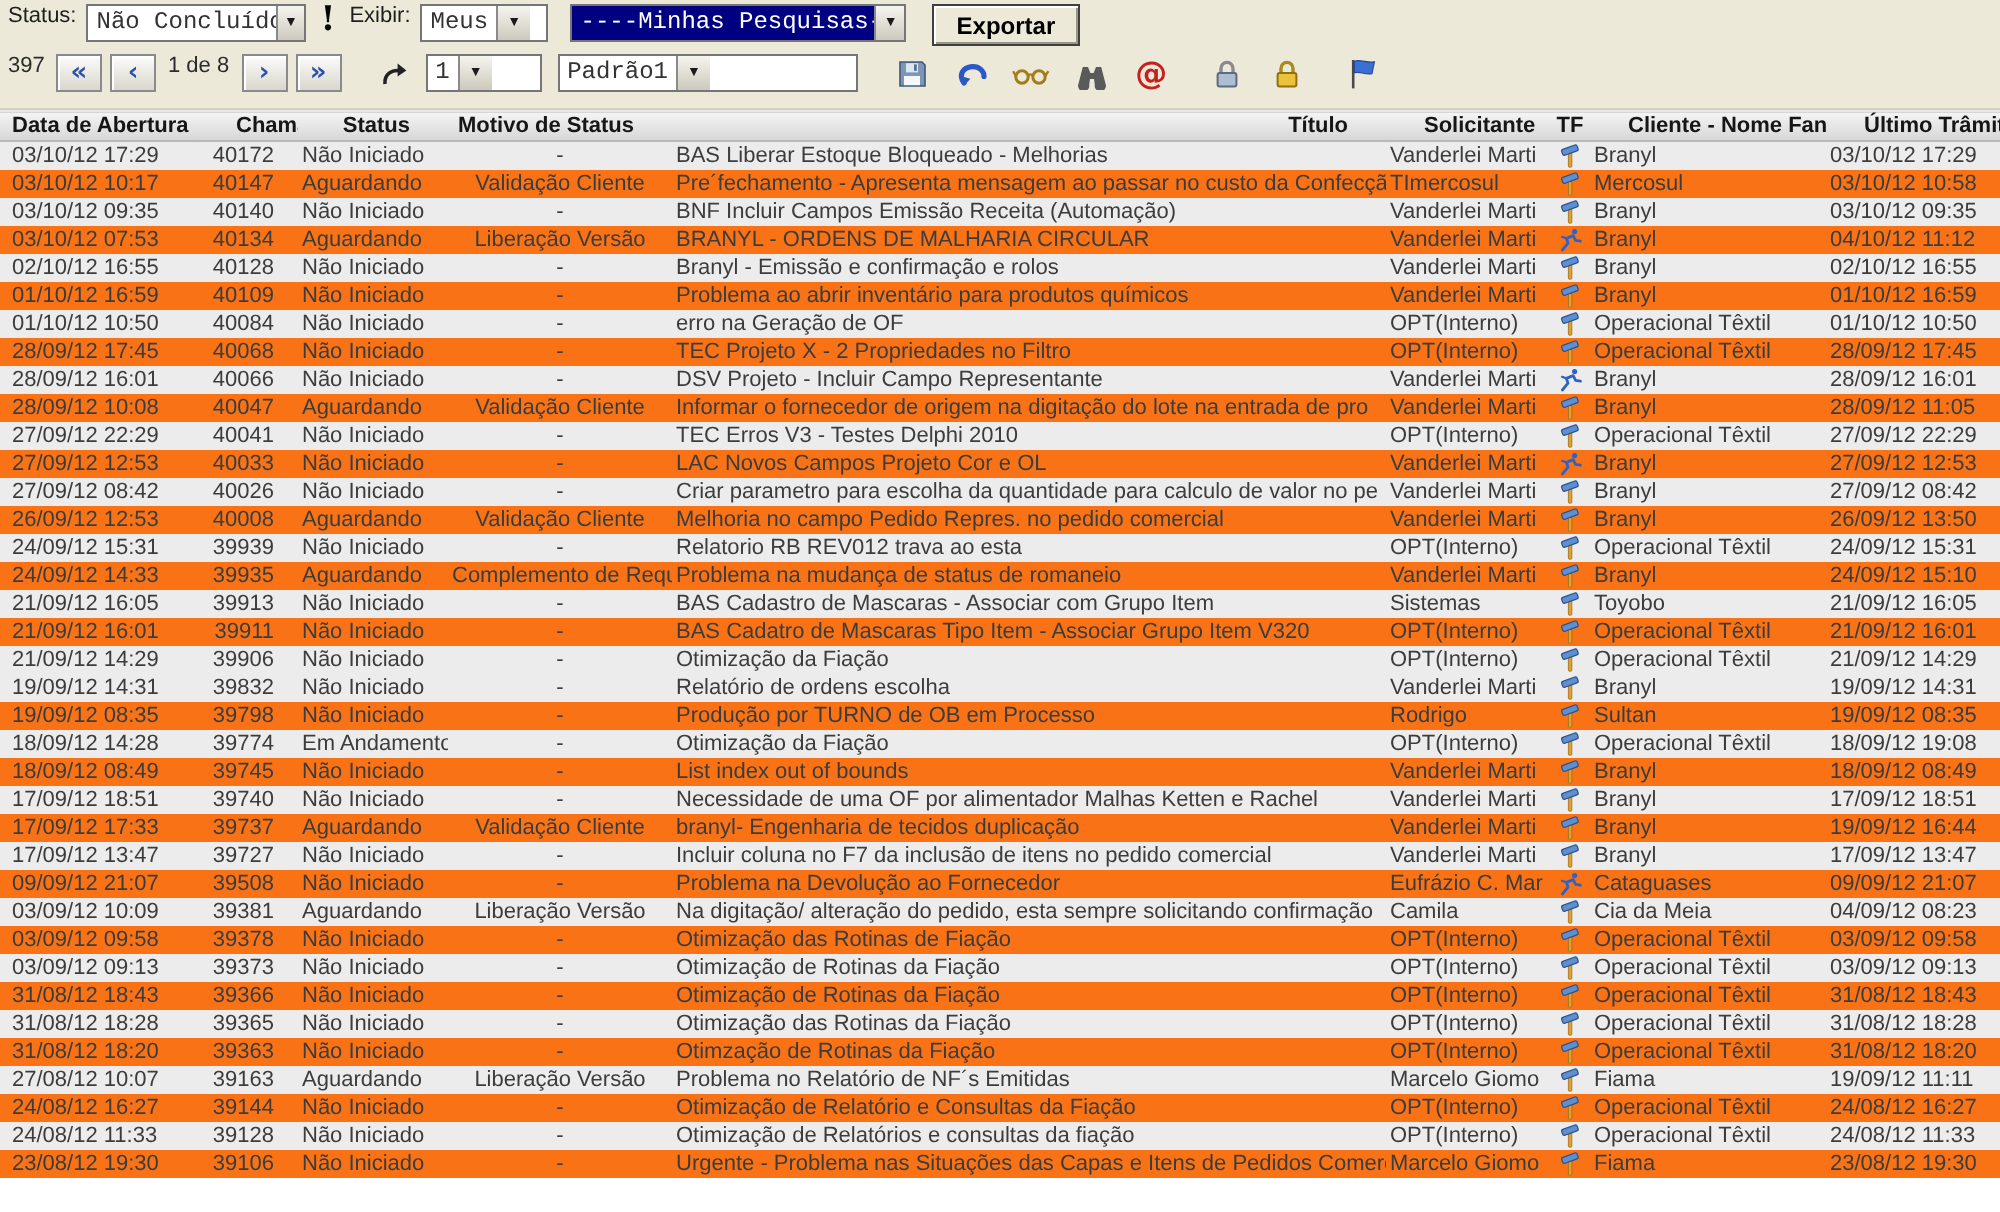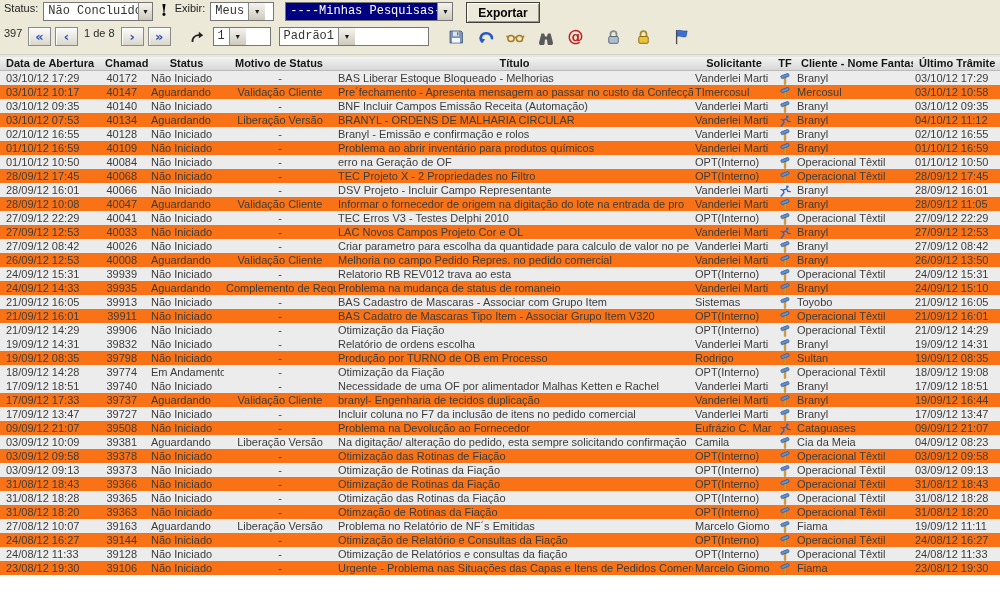--- a/index.html
+++ b/index.html
@@ -31,21 +31,21 @@
     background:linear-gradient(#fcfcfb,#d9d6cc);border:1px solid #8a8a8a;box-shadow:inset 1px 1px 0 #fff;
     font-family:"DejaVu Sans",sans-serif;cursor:pointer}
   .pageinfo{color:#2b2b2b;margin:0 2px;white-space:nowrap}
   .icon-btn{display:inline-flex;align-items:center;justify-content:center;width:22px;height:20px;cursor:pointer}
   .gap-l{margin-left:12px}
   .gap-s{margin-left:4px}
   .at-glyph{color:#c3201f;font-weight:bold;font-size:16px;font-family:"DejaVu Sans",sans-serif;line-height:1}
   
   table{border-collapse:collapse;table-layout:fixed;width:1000px}
   thead th{height:14px;background:linear-gradient(#f4f4f4,#d6d6d6);border-top:1px solid #e8e8e8;border-bottom:1px solid #b9b9b9;
-    font-weight:bold;text-align:center;padding:0 6px;font-size:11px;color:#161616;white-space:nowrap;overflow:hidden;cursor:pointer}
+    font-weight:bold;text-align:right;padding:0 19px;font-size:11px;color:#161616;white-space:nowrap;overflow:hidden;cursor:pointer}
   tbody td{height:14px;padding:0 2px;white-space:nowrap;overflow:hidden;font-size:11px;color:#3c3c3c;line-height:14px}
   tbody tr{background:#f97316}
   tbody tr.odd{background:#ececec}
   th.h-date,td.c-date{padding-left:6px}
   td.c-num{text-align:right;padding-right:12px}
   th.h-motivo{padding-left:4px}
   td.c-motivo{text-align:center}
   th.h-tf,td.c-tf{text-align:center;padding:0}
   td.c-tf svg{vertical-align:middle}
   .tf-icon{display:inline-block;width:12px;height:12px}
@@ -627,20 +627,41 @@
                 <g transform="rotate(-20 6 3.2)">
                   <rect x="1.9" y="1.5" width="8.2" height="3.1" rx="0.9" fill="#5e8fd0" stroke="#27508f" stroke-width="0.6"></rect>
                 </g>
               </svg>
       </span>
       
     </td>
     <td class="c-cli">Operacional Têxtil</td>
     <td class="c-ult">18/09/12 19:08</td>
   </tr>
+        <tr>
+    <td class="c-date">18/09/12 08:49</td>
+    <td class="c-num">39745</td>
+    <td class="c-status">Não Iniciado</td>
+    <td class="c-motivo">-</td>
+    <td class="c-titulo">List index out of bounds</td>
+    <td class="c-solic">Vanderlei Marti</td>
+    <td class="c-tf">
+      <span class="tf-icon" style="display: inline-block;">
+        <svg width="12" height="12" viewBox="0 0 12 12">
+                <rect x="5.2" y="3.6" width="1.7" height="8" rx="0.5" fill="#e0a22e" stroke="#9a6d15" stroke-width="0.4"></rect>
+                <g transform="rotate(-20 6 3.2)">
+                  <rect x="1.9" y="1.5" width="8.2" height="3.1" rx="0.9" fill="#5e8fd0" stroke="#27508f" stroke-width="0.6"></rect>
+                </g>
+              </svg>
+      </span>
+      
+    </td>
+    <td class="c-cli">Branyl</td>
+    <td class="c-ult">18/09/12 08:49</td>
+  </tr>
         <tr class="odd">
     <td class="c-date">17/09/12 18:51</td>
     <td class="c-num">39740</td>
     <td class="c-status">Não Iniciado</td>
     <td class="c-motivo">-</td>
     <td class="c-titulo">Necessidade de uma OF por alimentador Malhas Ketten e Rachel</td>
     <td class="c-solic">Vanderlei Marti</td>
     <td class="c-tf">
       <span class="tf-icon" style="display: inline-block;">
         <svg width="12" height="12" viewBox="0 0 12 12">

